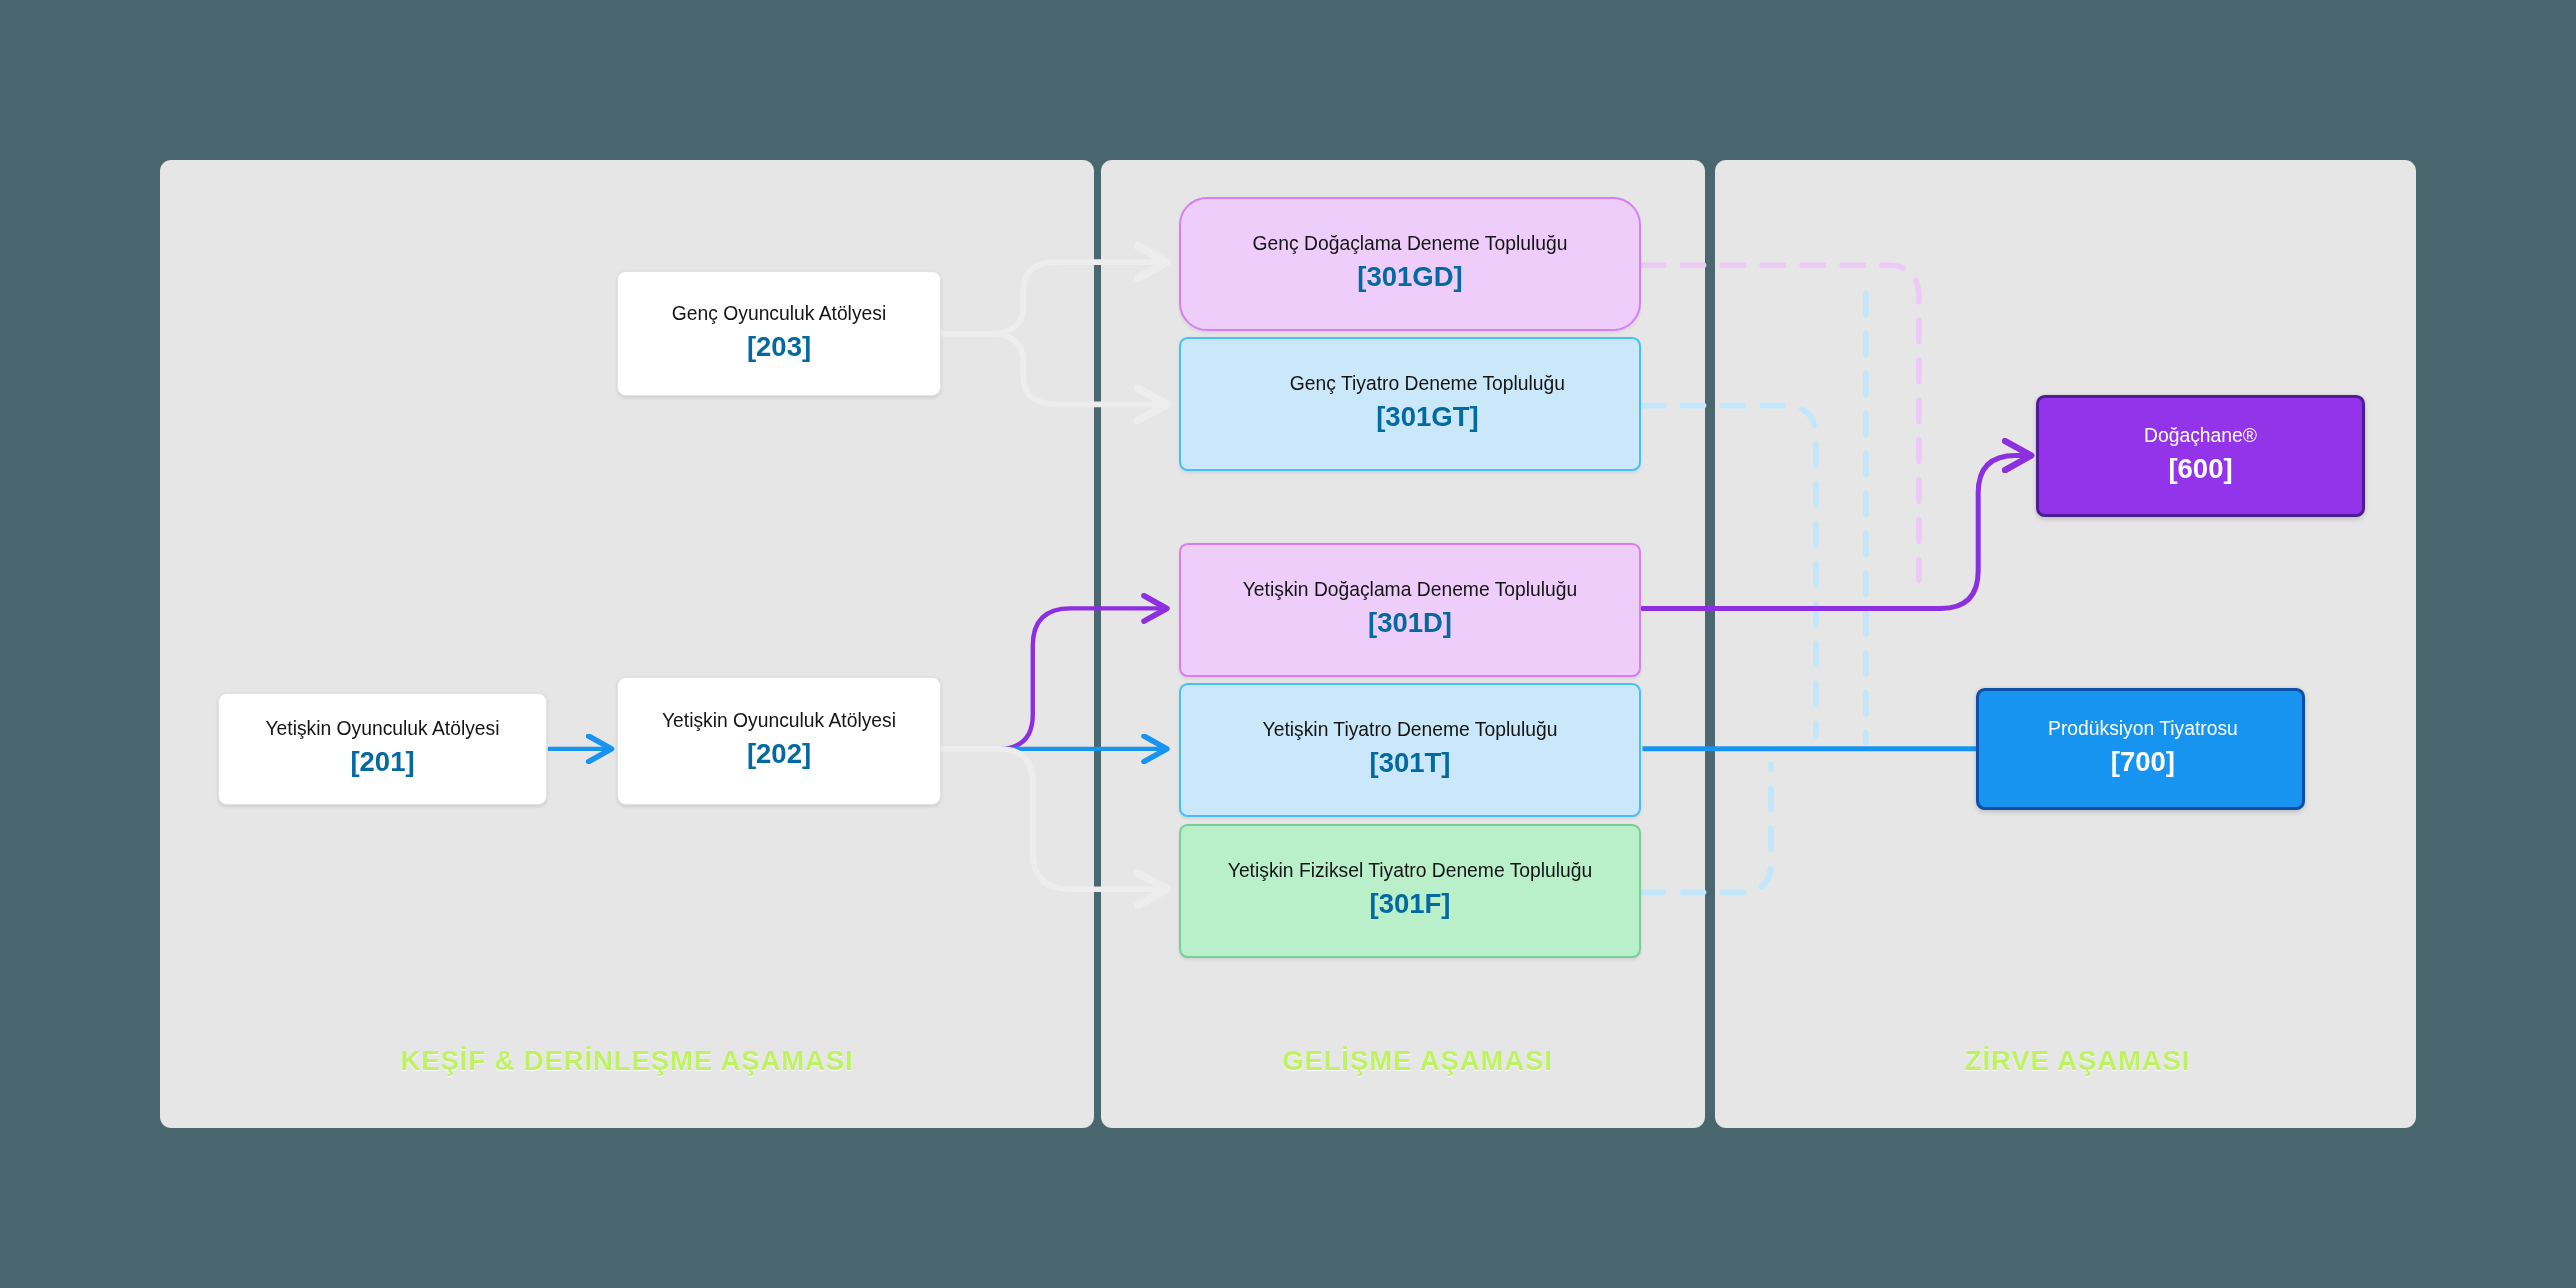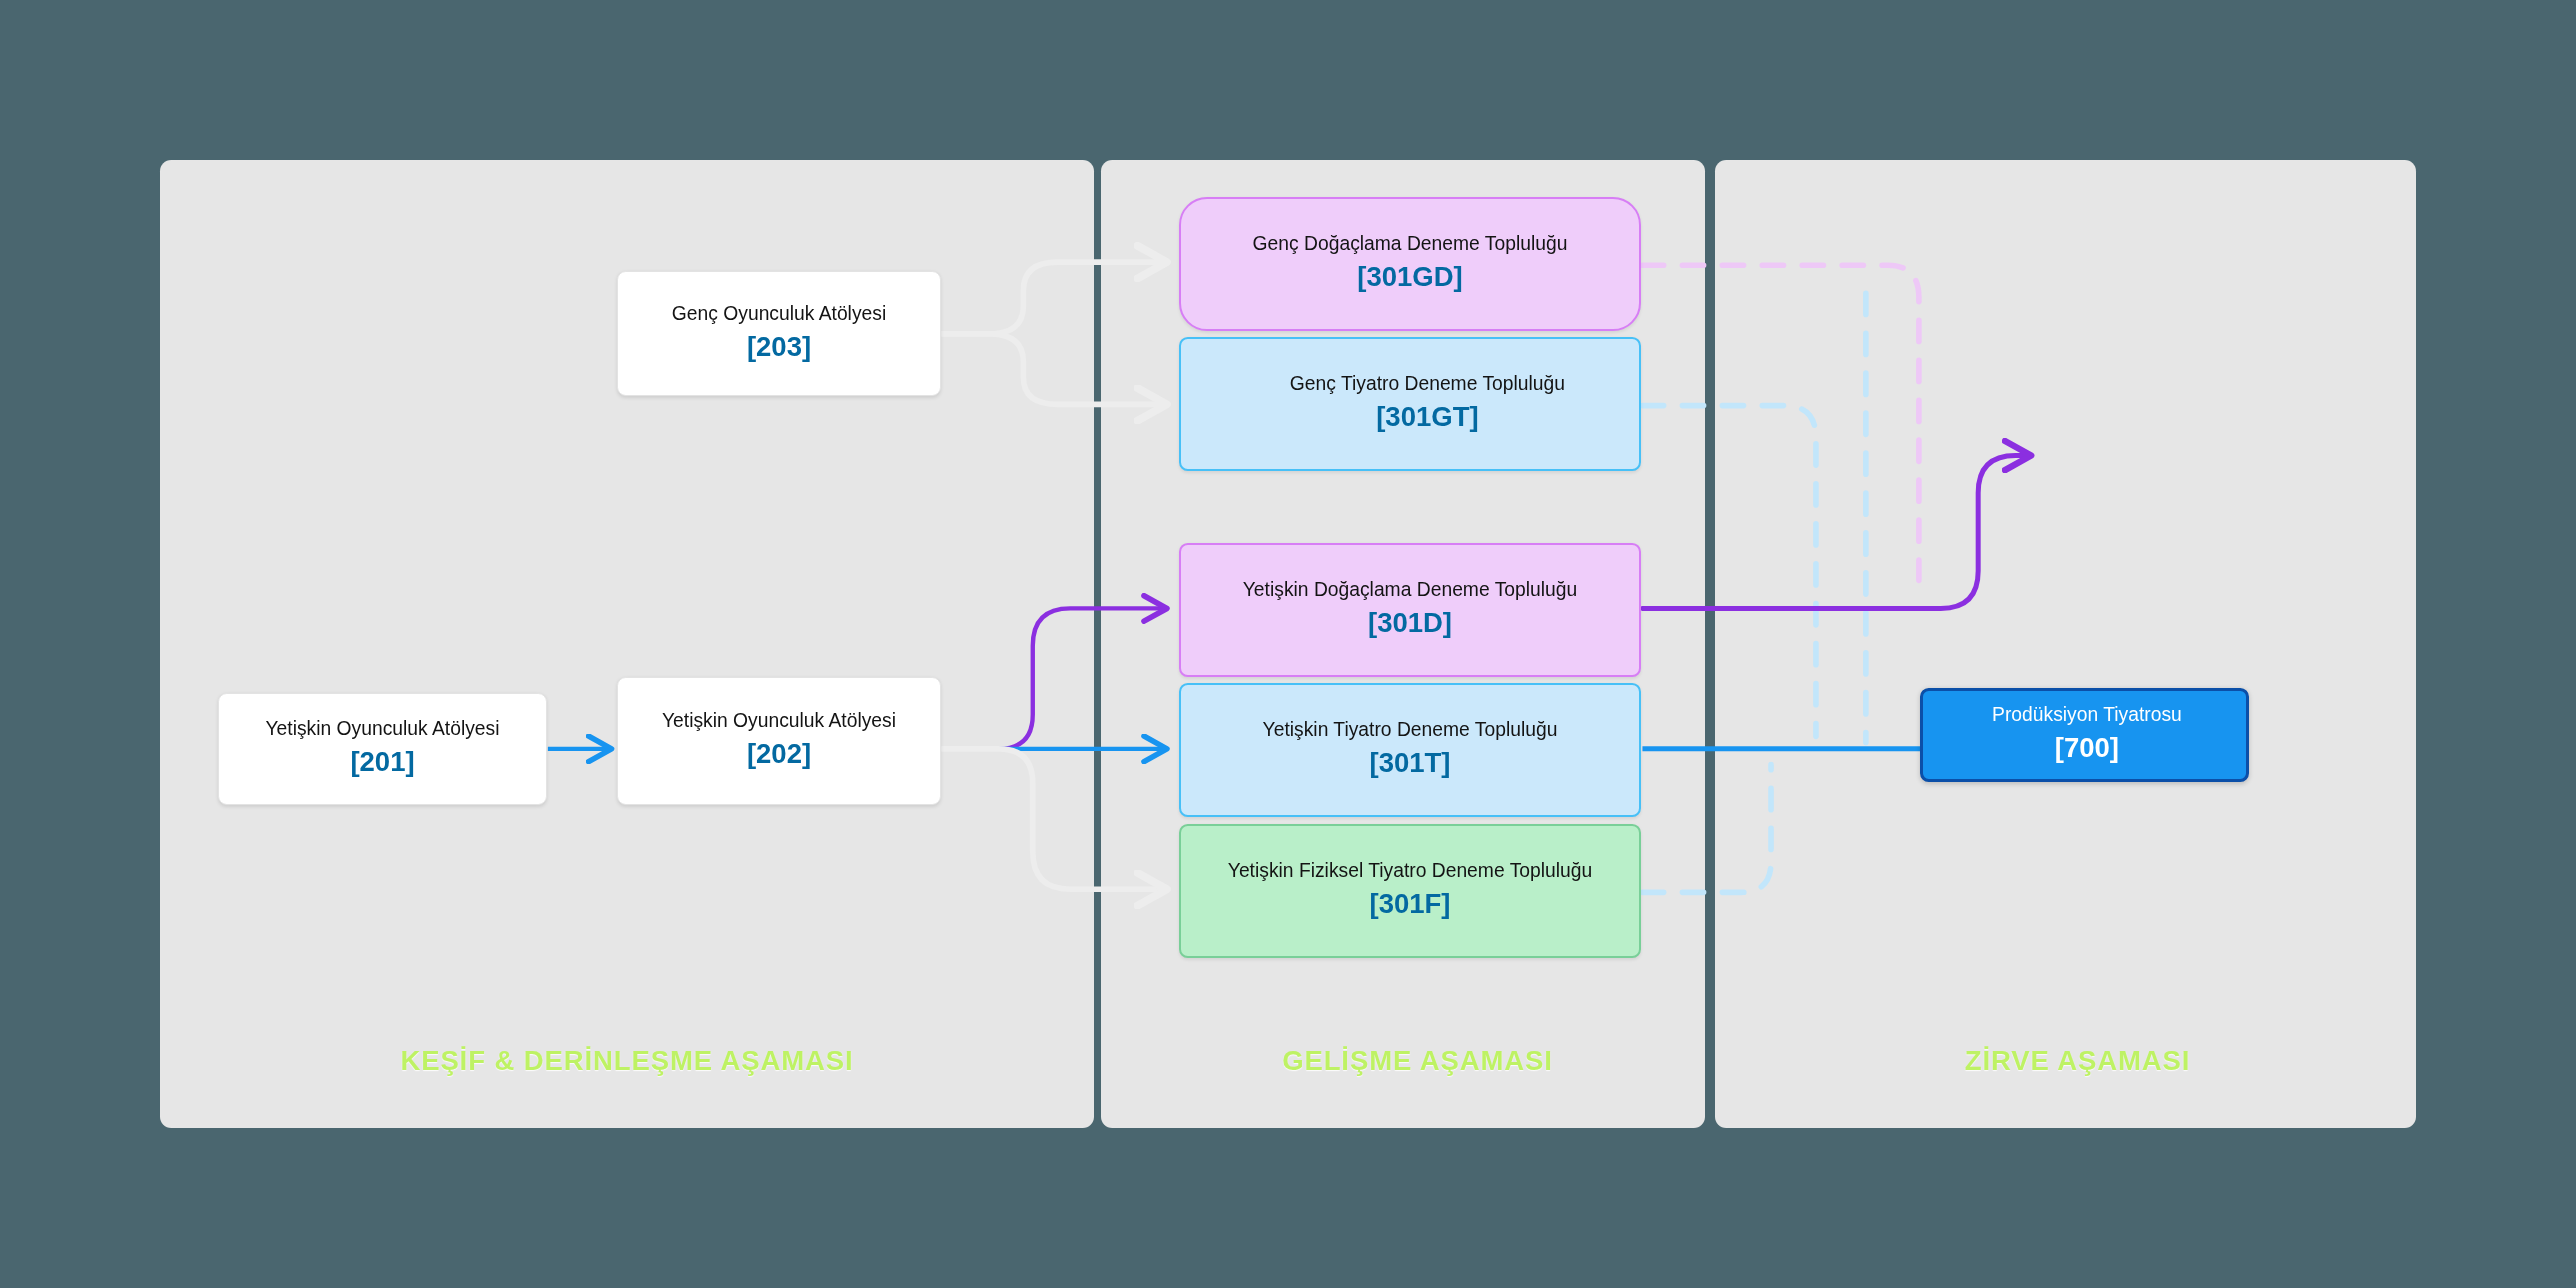--- a/index.html
+++ b/index.html
@@ -177,22 +177,26 @@
   <div class="node n-blue" style="left:1179px;top:683px;width:462px;height:134px;">
     <div class="title">Yetişkin Tiyatro Deneme Topluluğu</div>
     <div class="code">[301T]</div>
   </div>
 
   <div class="node n-green" style="left:1179px;top:824px;width:462px;height:134px;">
     <div class="title">Yetişkin Fiziksel Tiyatro Deneme Topluluğu</div>
     <div class="code">[301F]</div>
   </div>
 
-
-  <div class="node n-solidblue" style="left:1920px;top:688px;width:329px;height:94px;padding-left:16px;">
+  <div class="node n-solidpurple" style="left:2036px;top:395px;width:329px;height:122px;">
+    <div class="title">Doğaçhane®</div>
+    <div class="code">[600]</div>
+  </div>
+
+  <div class="node n-solidblue" style="left:1976px;top:688px;width:329px;height:122px;padding-left:16px;">
     <div class="title">Prodüksiyon Tiyatrosu</div>
     <div class="code">[700]</div>
   </div>
 
   <div class="panel-label" style="left:160px;top:1045px;width:934px;">KEŞİF &amp; DERİNLEŞME AŞAMASI</div>
   <div class="panel-label" style="left:1101px;top:1045px;width:633px;">GELİŞME AŞAMASI</div>
   <div class="panel-label" style="left:1715px;top:1045px;width:725px;">ZİRVE AŞAMASI</div>
 
 </div>
 

